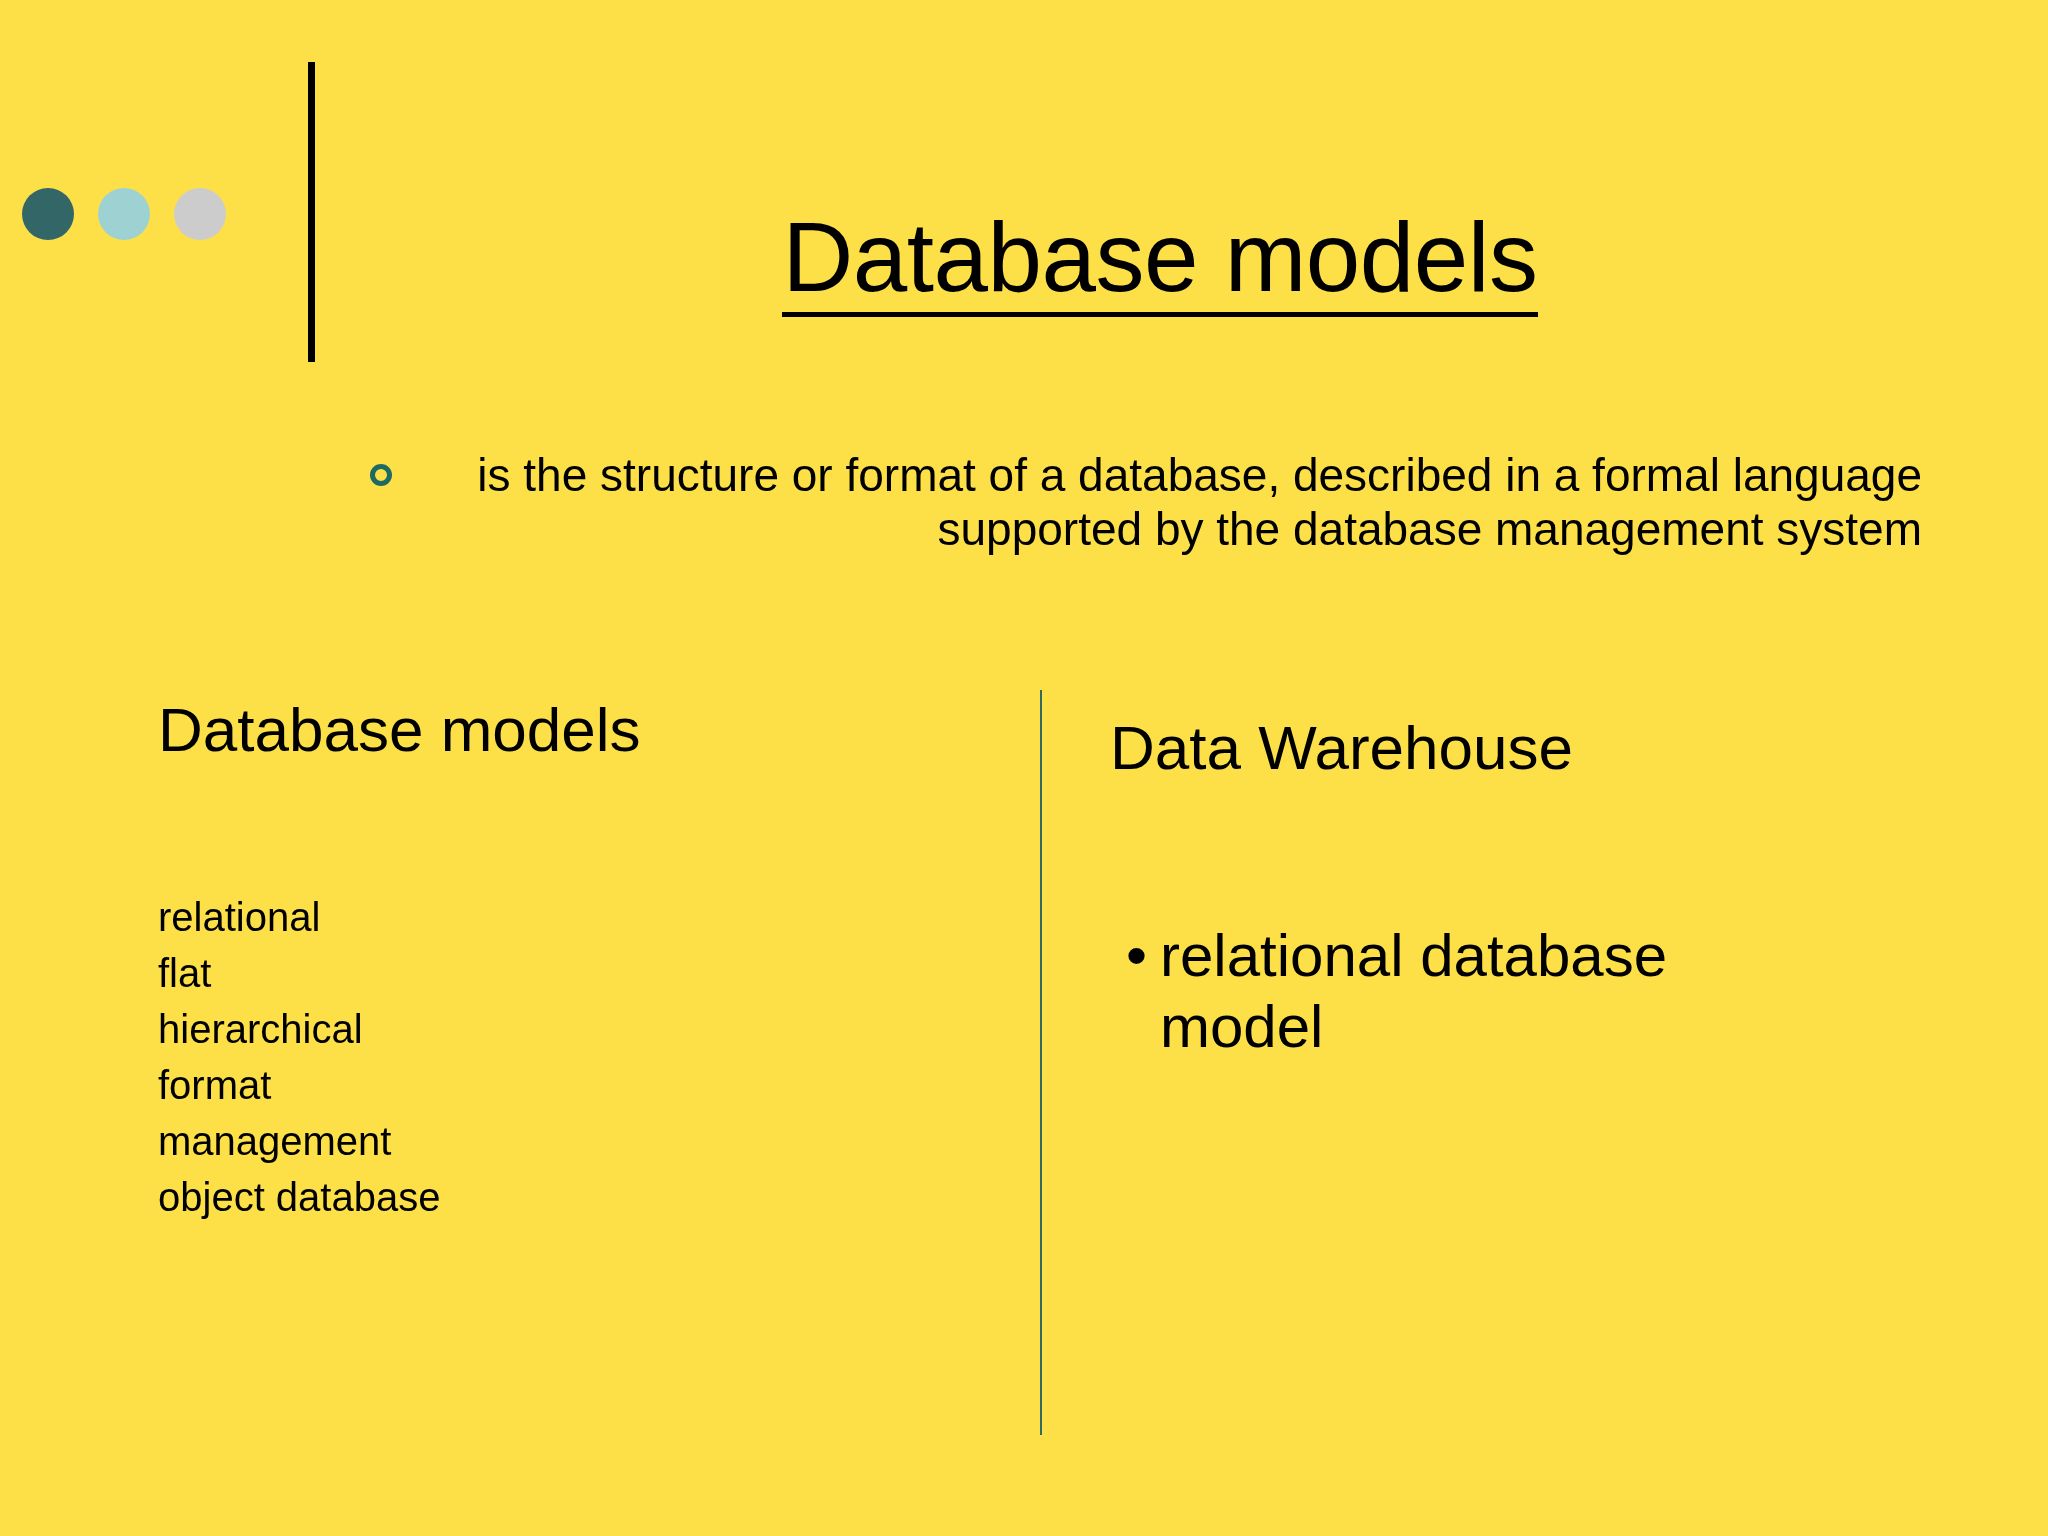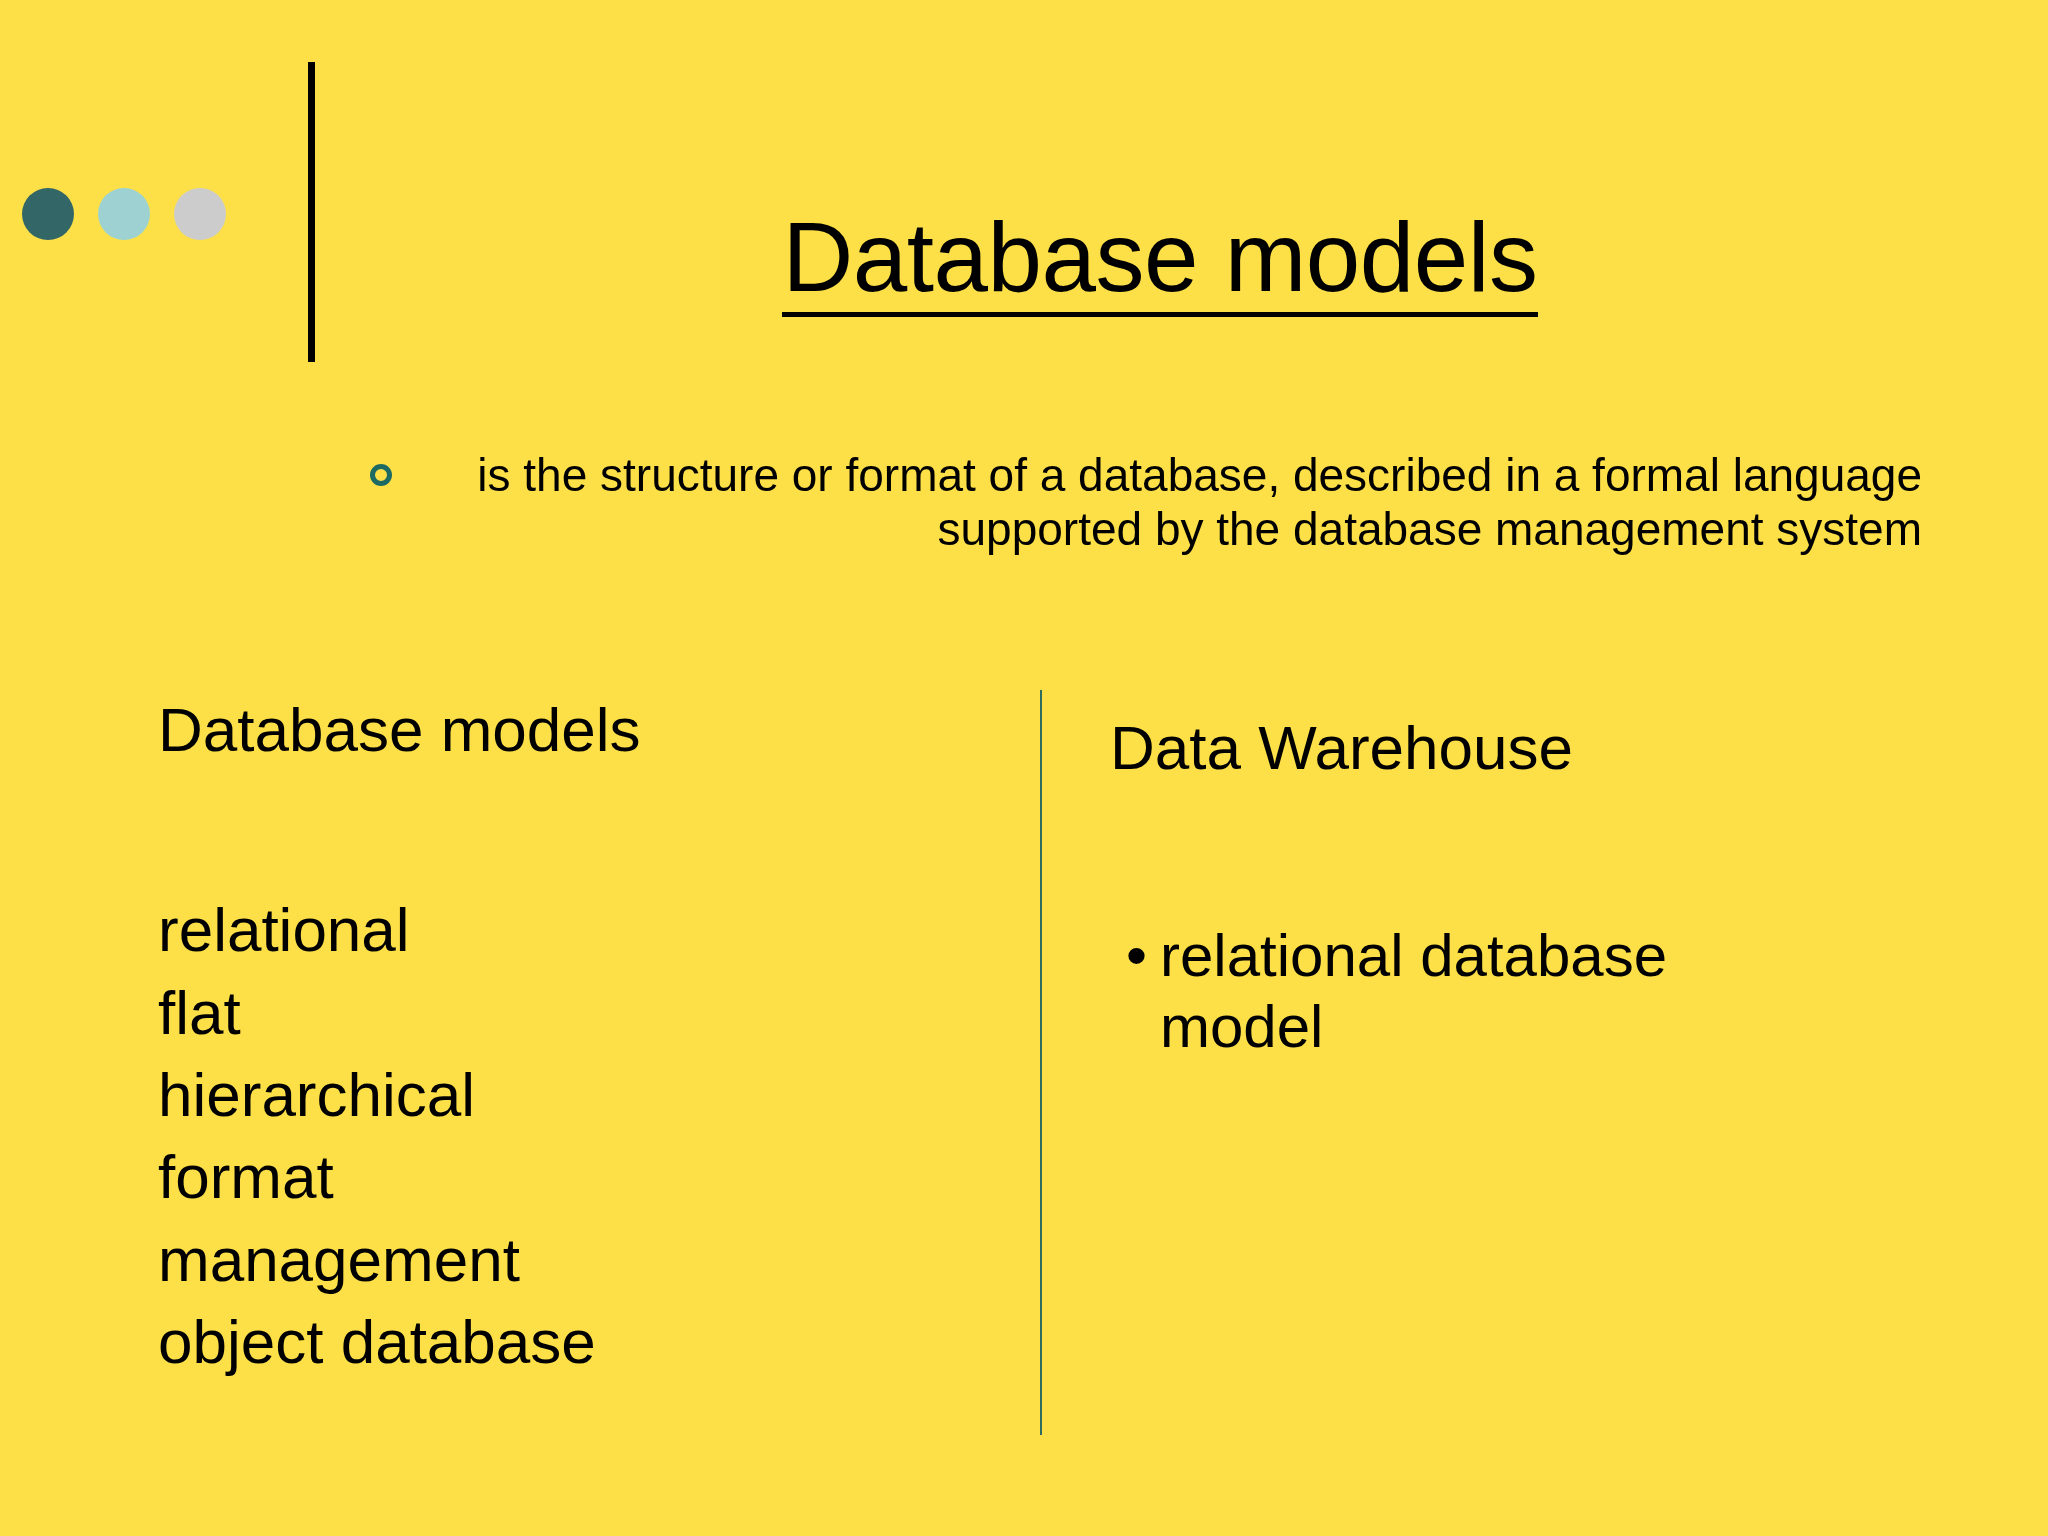--- a/index.html
+++ b/index.html
@@ -125,21 +125,21 @@
     line-height: 1.15;
     margin: 0;
   }
   .col-left .col-heading  { padding-top: 4px; }
   .col-right .col-heading { padding-top: 22px; }
 
   .plain-list {
     list-style: none;
     margin: 0;
     padding: 0;
-    font-size: 62px;
+    font-size: 40px;
     line-height: 1.2;
   }
   .col-left .plain-list { margin-top: 128px; }
   .col-left .plain-list li { margin-bottom: 8px; }
 
   .bullet-list {
     list-style: none;
     margin: 16px;
     padding: 0;
     font-size: 60px;

